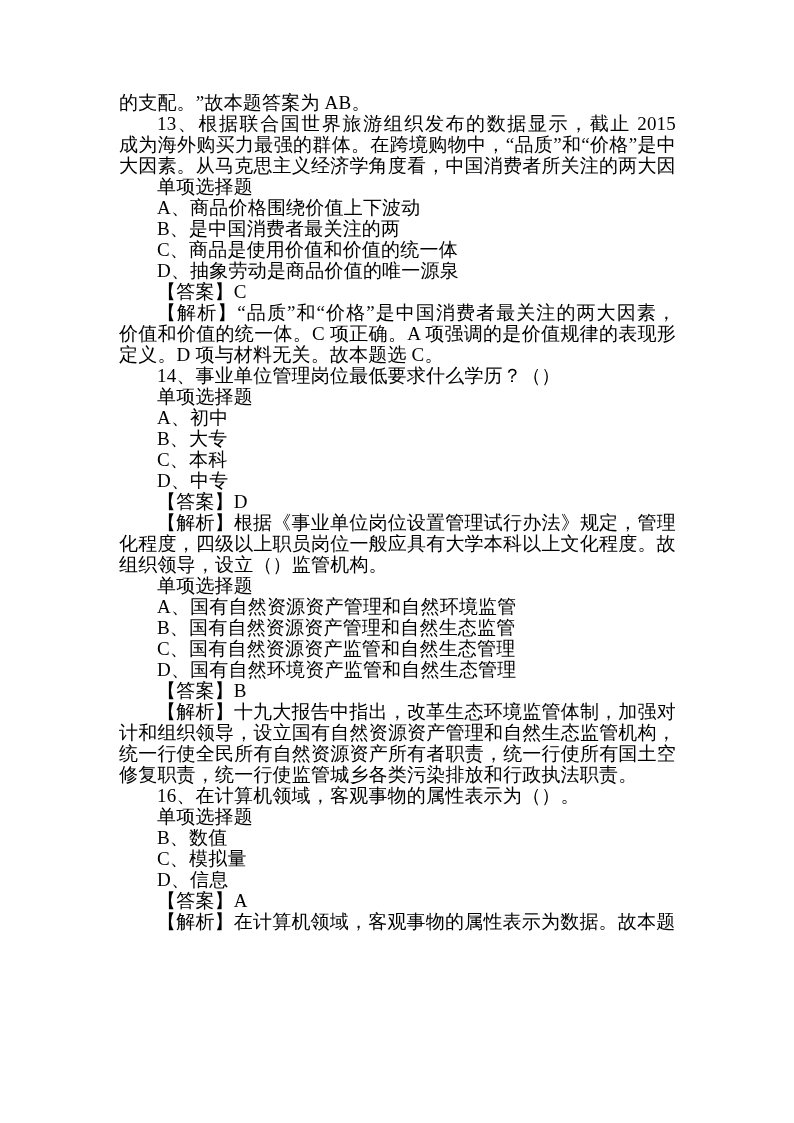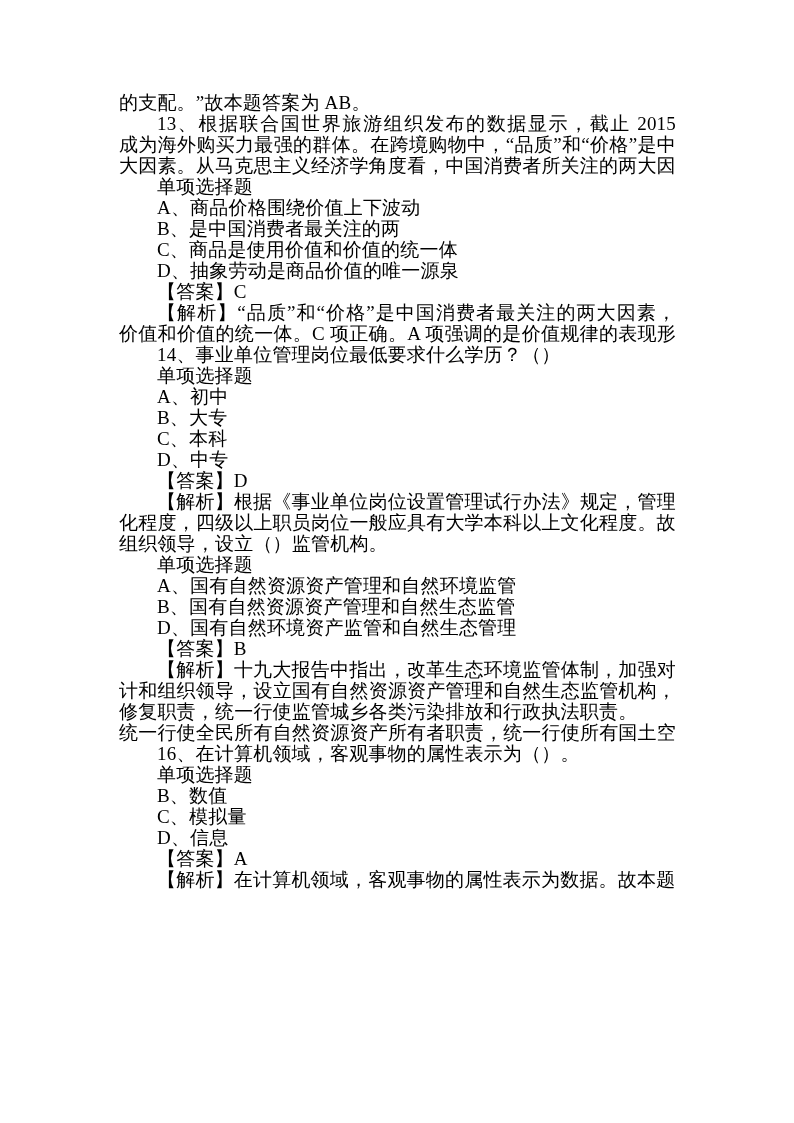--- a/index.html
+++ b/index.html
@@ -55,39 +55,41 @@
       <div class="line fill">成为海外购买力最强的群体。在跨境购物中，“品质”和“价格”是中国消费者最关注的两</div>
       <div class="line">大因素。从马克思主义经济学角度看，中国消费者所关注的两大因素表明（）。</div>
       <div class="line indent">单项选择题</div>
       <div class="line indent">A、商品价格围绕价值上下波动</div>
       <div class="line indent">B、是中国消费者最关注的两</div>
       <div class="line indent">C、商品是使用价值和价值的统一体</div>
       <div class="line indent">D、抽象劳动是商品价值的唯一源泉</div>
       <div class="line indent">【答案】C</div>
       <div class="line indent fill">【解析】“品质”和“价格”是中国消费者最关注的两大因素，“品质”强调的是商品</div>
       <div class="line fill">价值和价值的统一体。C 项正确。A 项强调的是价值规律的表现形式；B 项强调的是商品的</div>
+      <div class="line">定义。D 项与材料无关。故本题选 C。</div>
       <div class="line indent">14、事业单位管理岗位最低要求什么学历？（）</div>
       <div class="line indent">单项选择题</div>
       <div class="line indent">A、初中</div>
       <div class="line indent">B、大专</div>
       <div class="line indent">C、本科</div>
       <div class="line indent">D、中专</div>
       <div class="line indent">【答案】D</div>
       <div class="line indent fill">【解析】根据《事业单位岗位设置管理试行办法》规定，管理岗位的基本条件:职员</div>
       <div class="line">化程度，四级以上职员岗位一般应具有大学本科以上文化程度。故本题答案选 D。</div>
       <div class="line">组织领导，设立（）监管机构。</div>
       <div class="line indent">单项选择题</div>
       <div class="line indent">A、国有自然资源资产管理和自然环境监管</div>
       <div class="line indent">B、国有自然资源资产管理和自然生态监管</div>
+      <div class="line indent">C、国有自然资源资产监管和自然生态管理</div>
       <div class="line indent">D、国有自然环境资产监管和自然生态管理</div>
       <div class="line indent">【答案】B</div>
       <div class="line indent fill">【解析】十九大报告中指出，改革生态环境监管体制，加强对生态文明建设的总体设</div>
       <div class="line fill">计和组织领导，设立国有自然资源资产管理和自然生态监管机构，完善生态环境管理制度，</div>
+      <div class="line fill">统一行使全民所有自然资源资产所有者职责，统一行使所有国土空间用途管制和生态保护</div>
       <div class="line">修复职责，统一行使监管城乡各类污染排放和行政执法职责。</div>
-      <div class="line fill">统一行使全民所有自然资源资产所有者职责，统一行使所有国土空间用途管制和生态保护</div>
       <div class="line indent">16、在计算机领域，客观事物的属性表示为（）。</div>
       <div class="line indent">单项选择题</div>
       <div class="line indent">B、数值</div>
       <div class="line indent">C、模拟量</div>
       <div class="line indent">D、信息</div>
       <div class="line indent">【答案】A</div>
       <div class="line indent">【解析】在计算机领域，客观事物的属性表示为数据。故本题答案为 A。</div>
     </div>
 </div>
 

